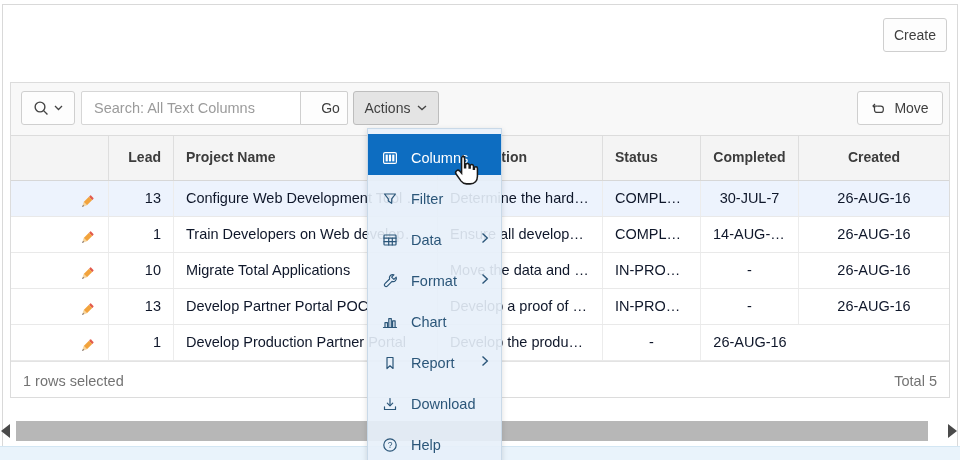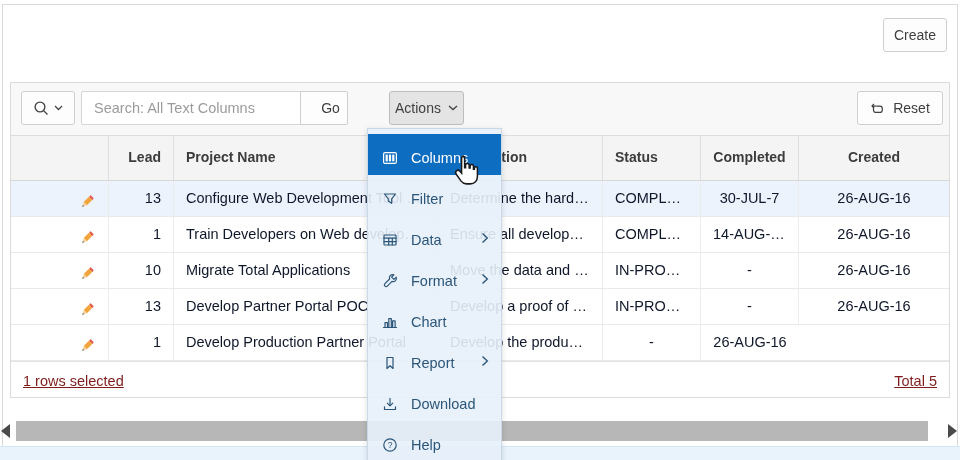--- a/index.html
+++ b/index.html
@@ -21,42 +21,42 @@
   
   .region { position: absolute; left: 10px; top: 82px; width: 940px; height: 316px;
     background: #fff; border: 1px solid #dcdcdc; }
   .toolbar { position: relative; height: 52px; background: #f8f8f8; }
   .search-btn { position: absolute; left: 10px; top: 8px; width: 54px; height: 34px; gap: 4px; }
   .search-input { position: absolute; left: 70px; top: 8px; width: 250px; height: 34px;
     border: 1px solid #d6d6d6; border-radius: 2px 0 0 2px; padding: 16px 12px;
     font-size: 14.5px; color: #3f3f3f; font-family: "Liberation Sans", sans-serif; }
   .search-input::placeholder { color: #9b9b9b; }
   .btn-go { position: absolute; left: 289px; top: 8px; width: 48px; height: 34px; border-radius: 0 2px 2px 0; padding-left: 13px; }
-  .btn-actions { position: absolute; left: 378px; top: 8px; width: 75px; height: 34px; }
+  .btn-actions { position: absolute; left: 342px; top: 8px; width: 86px; height: 34px; }
   .btn-reset { position: absolute; left: 846px; top: 8px; width: 86px; height: 34px; }
 
   
   .trow { display: grid; grid-template-columns: 98px 65px 264px 165px 98px 98px minmax(120px,1fr); }
   .thead { background: #f4f4f4; border-top: 1px solid #dcdcdc; border-bottom: 1px solid #d7d7d7; }
   .thead > div { height: 44px; line-height: 43px; font-weight: bold; font-size: 14px;
     color: #3c3c3c; padding: 0 12px; border-right: 1px solid #dedede; overflow: hidden;
     white-space: nowrap; cursor: pointer; }
   .thead > div:last-child { border-right: none; }
   .tbody .trow { border-bottom: 1px solid #e9e9e9; background: #fff; }
   .tbody .trow.selected { background: #edf3fd; }
   .tbody .trow > div { height: 35px; line-height: 35px; font-size: 14.5px; color: #0f172a;
     padding: 0 12px; border-right: 1px solid #ececec; overflow: hidden;
     white-space: nowrap; text-overflow: ellipsis; }
   .tbody .trow > div:last-child { border-right: none; }
   .al-r { text-align: right; } .al-c { text-align: center; }
   .pencil { display: inline-block; width: 18px; height: 18px; vertical-align: middle; cursor: pointer; margin-top: -3px; }
 
   .tfoot { display: flex; justify-content: space-between; align-items: center;
     height: 38px; border-top: 1px solid #e3e3e3; padding: 0 12px;
-    font-size: 14.5px; color: #7f1d1d; text-decoration: underline; }
+    font-size: 14.5px; color: #737373; }
 
   
   .hscroll { position: absolute; left: 0; top: 418px; width: 960px; height: 26px; }
   .hs-thumb { position: absolute; left: 16px; top: 3px; width: 912px; height: 20px;
     background: #b7b7b7; cursor: pointer; }
   .hs-arrow { position: absolute; top: 6px; width: 0; height: 0; cursor: pointer;
     border-top: 7px solid transparent; border-bottom: 7px solid transparent; }
   .hs-left { left: 1px; border-right: 9px solid #4a4a4a; }
   .hs-right { right: 3px; border-left: 9px solid #4a4a4a; }
 
@@ -111,21 +111,21 @@
       </span>
     </button>
     <button class="btn btn-reset">
       <span class="icon">
         <svg width="16" height="16" viewBox="0 0 16 16" fill="none" stroke="#3f3f3f" stroke-width="1.2">
           <path d="M6.3 6.1h3.5c1.5 0 2.5 1 2.5 2.5v1.3c0 1.5-1 2.5-2.5 2.5H6c-1.5 0-2.5-1-2.5-2.5V6.1"></path>
           <path d="M6.3 6.1H2"></path>
             <path d="M4 4 2 6.1 4 8.2"></path>
         </svg>
       </span>
-      <span>Reset</span>
+      <span>Move</span>
     </button>
   </div>
 
   <div class="trow thead" id="thead">
       <div class="al-r"></div>
       <div class="al-r">Lead</div>
       <div class="">Project Name</div>
       <div class="">Description</div>
       <div class="">Status</div>
       <div class="al-c">Completed</div>

